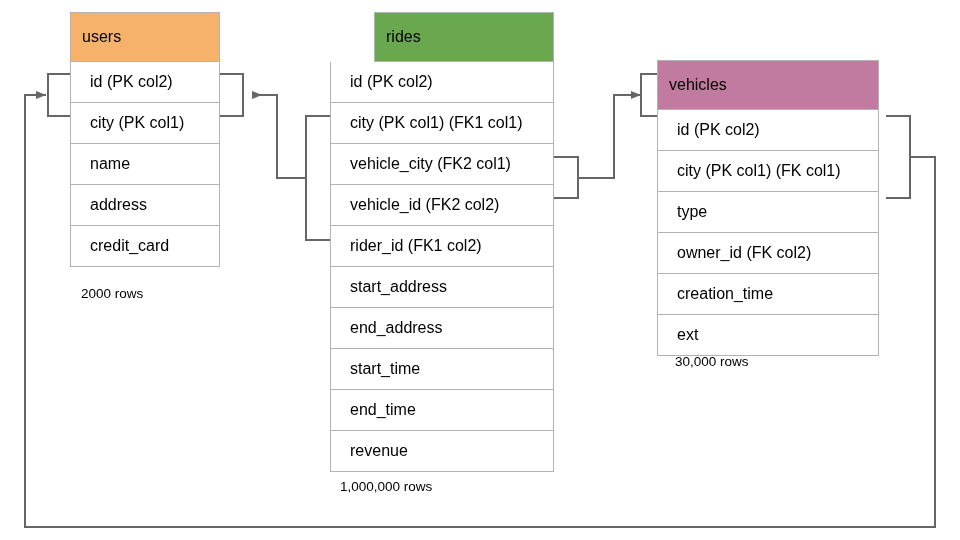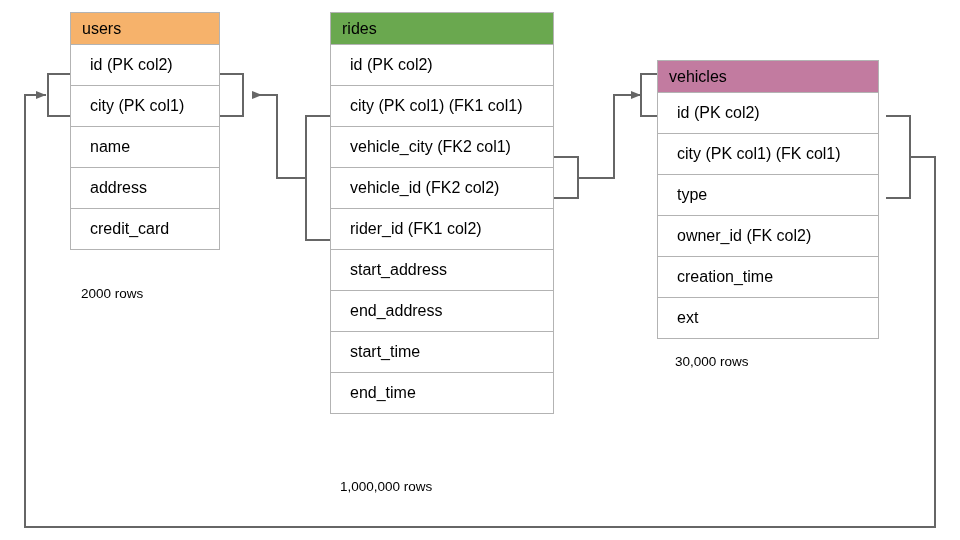--- a/index.html
+++ b/index.html
@@ -10,21 +10,21 @@
     overflow:hidden;
     position:relative;
   }
   #canvas{position:absolute;left:0;top:0;width:960px;height:540px;}
   svg.links{position:absolute;left:0;top:0;width:960px;height:540px;pointer-events:none;}
 
   .table{position:absolute;box-sizing:border-box;}
   .thead{
     box-sizing:border-box;
     border:1px solid #b3b3b3;
-    height:33px;
+    height:50px;
     display:flex;align-items:center;
     padding-left:11px;
     font-size:16px;
     color:#000000;
   }
   .trow{
     box-sizing:border-box;
     border:1px solid #b3b3b3;
     border-top:none;
     height:41px;
@@ -99,21 +99,21 @@
     <div class="trow">
       <span>address</span>
     </div>
     <div class="trow">
       <span>credit_card</span>
     </div>
   </div>
   <div class="rowcount" style="left:81px;top:286px;text-align:right;">2000 rows</div>
 
   <div class="table" style="left:330px;top:12px;width:224px;">
-    <div class="thead" style="background:#6aa84f;">
+    <div class="thead" style="background:#6aa84f;margin-left:44px;">
       <span>rides</span>
     </div>
     <div class="trow">
       <span>id (PK col2)</span>
     </div>
     <div class="trow">
       <span>city (PK col1) (FK1 col1)</span>
     </div>
     <div class="trow">
       <span>vehicle_city (FK2 col1)</span>
@@ -128,20 +128,23 @@
       <span>start_address</span>
     </div>
     <div class="trow">
       <span>end_address</span>
     </div>
     <div class="trow">
       <span>start_time</span>
     </div>
     <div class="trow">
       <span>end_time</span>
+    </div>
+    <div class="trow">
+      <span>revenue</span>
     </div>
   </div>
   <div class="rowcount" style="left:340px;top:479px;">1,000,000 rows</div>
 
   <div class="table" style="left:657px;top:12px;width:222px;margin-top:48px;">
     <div class="thead" style="background:#c27ba0;">
       <span>vehicles</span>
     </div>
     <div class="trow">
       <span>id (PK col2)</span>

